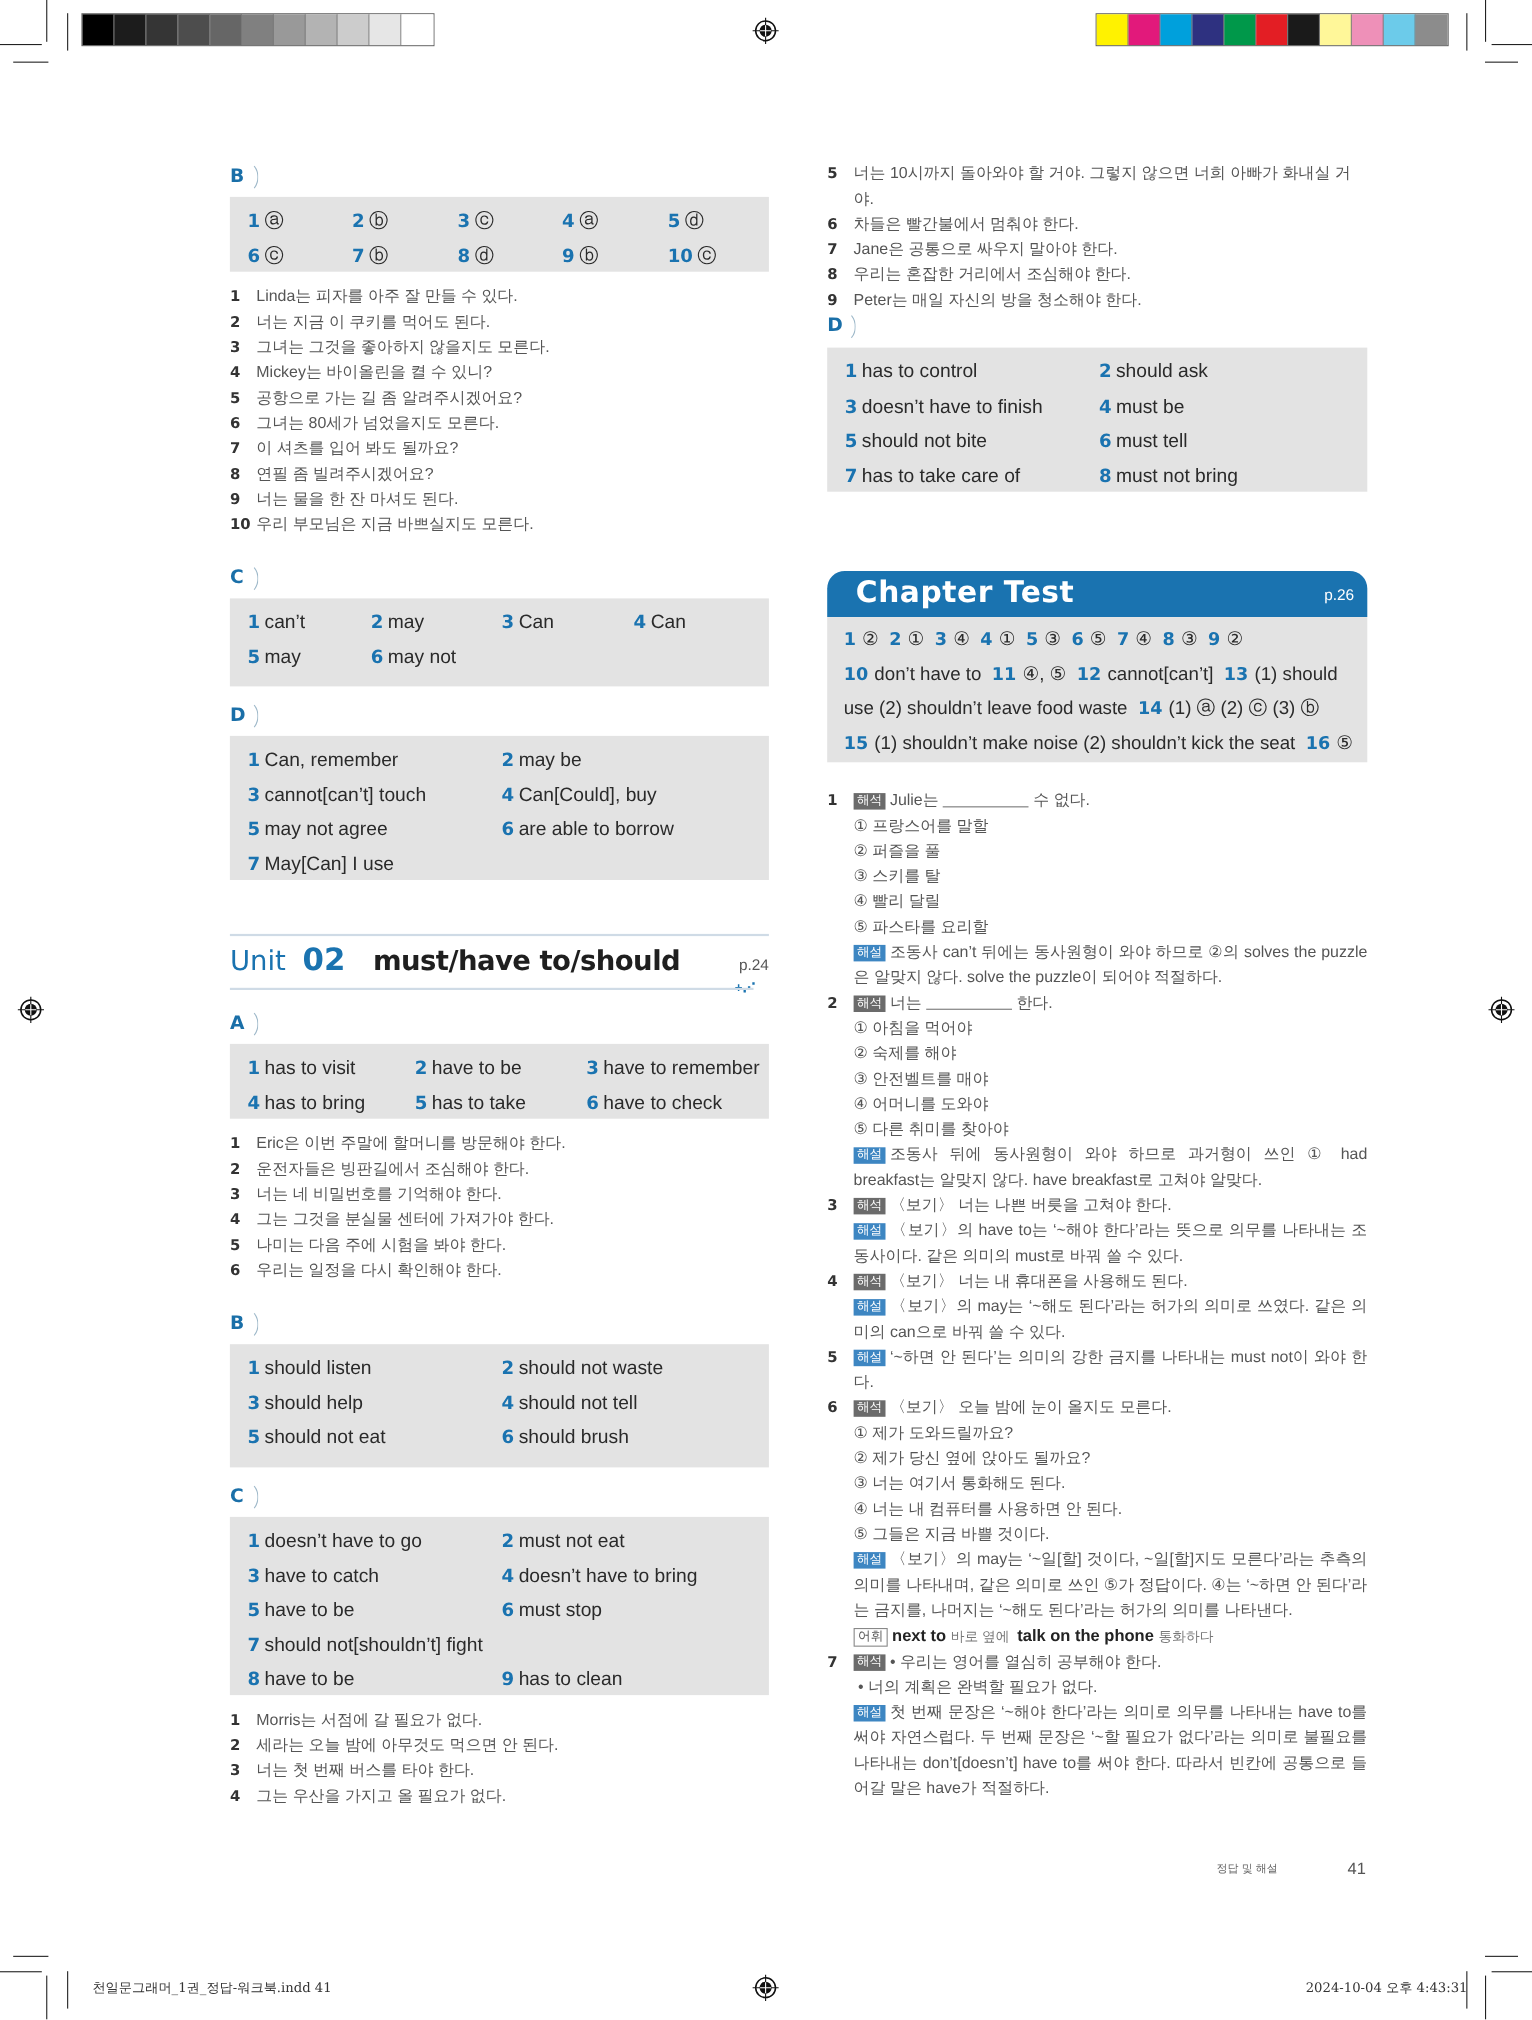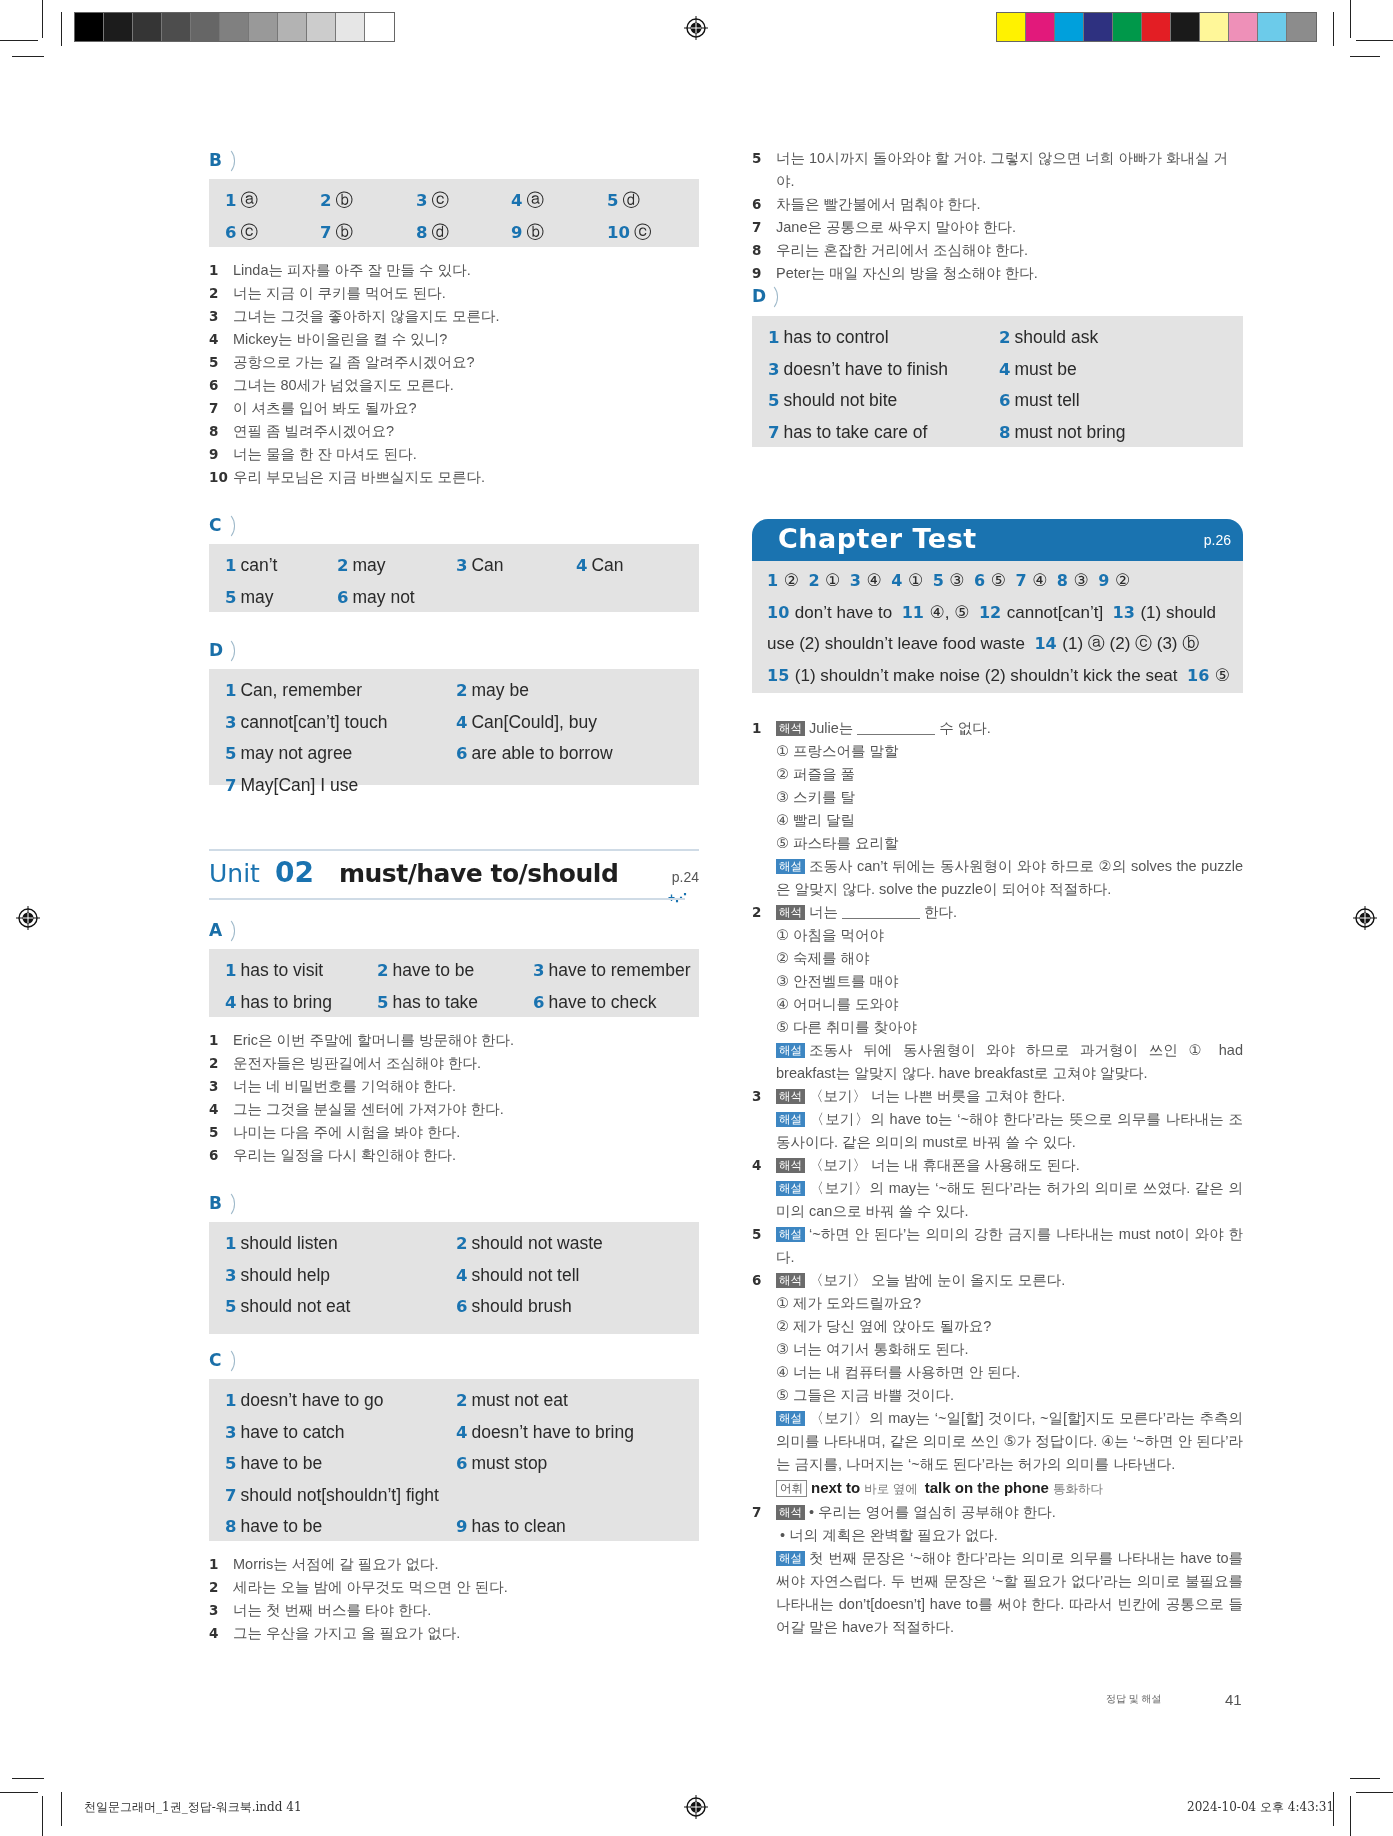--- a/index.html
+++ b/index.html
@@ -206,33 +206,33 @@
         <span class="n">9</span>
         <span>너는 물을 한 잔 마셔도 된다.</span>
       </div>
       <div class="tr-row">
         <span class="n">10</span>
         <span>우리 부모님은 지금 바쁘실지도 모른다.</span>
       </div>
     </div>
 
   <div class="sec-letter" style="left:0;top:515px;">C</div>
-  <div class="ans-box" style="top:544px;height:68px;">
+  <div class="ans-box" style="top:544px;height:80px;">
     <div class="ans-grid" id="grid-c" style="grid-template-columns: 112px 119px 120px 120px;">
         <div class="ans-item"><span class="n">1</span><span>can’t</span></div>
         <div class="ans-item"><span class="n">2</span><span>may</span></div>
         <div class="ans-item"><span class="n">3</span><span>Can</span></div>
         <div class="ans-item"><span class="n">4</span><span>Can</span></div>
         <div class="ans-item"><span class="n">5</span><span>may</span></div>
         <div class="ans-item"><span class="n">6</span><span>may not</span></div>
       </div>
   </div>
 
   <div class="sec-letter" style="left:0;top:640px;">D</div>
-  <div class="ans-box" style="top:669px;height:116px;">
+  <div class="ans-box" style="top:669px;height:131px;">
     <div class="ans-grid" id="grid-d" style="grid-template-columns: 231px 240px;">
         <div class="ans-item"><span class="n">1</span><span>Can, remember</span></div>
         <div class="ans-item"><span class="n">2</span><span>may be</span></div>
         <div class="ans-item"><span class="n">3</span><span>cannot[can’t] touch</span></div>
         <div class="ans-item"><span class="n">4</span><span>Can[Could], buy</span></div>
         <div class="ans-item"><span class="n">5</span><span>may not agree</span></div>
         <div class="ans-item"><span class="n">6</span><span>are able to borrow</span></div>
         <div class="ans-item"><span class="n">7</span><span>May[Can] I use</span></div>
       </div>
   </div>

